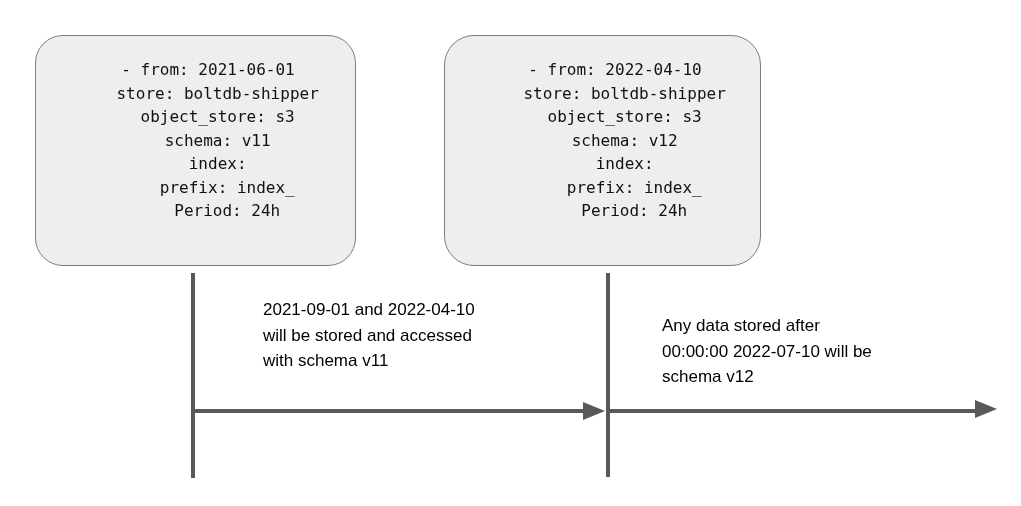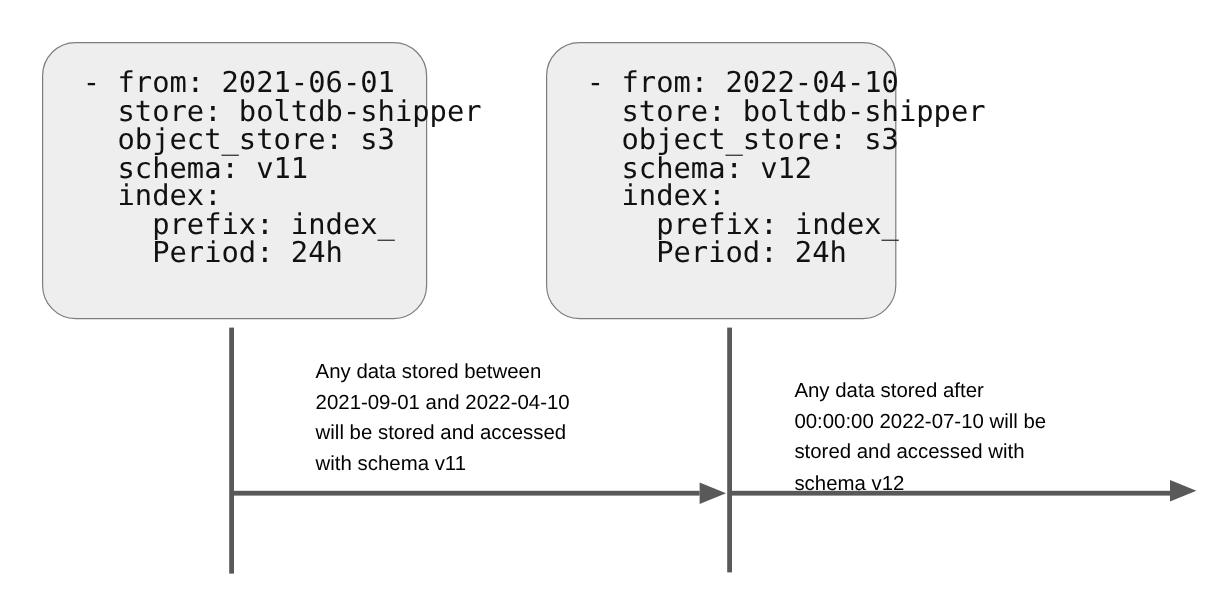--- a/index.html
+++ b/index.html
@@ -18,29 +18,30 @@
   .config-box {
     position: absolute;
     top: 35px;
     height: 231px;
     background: #eeeeee;
     border: 1.5px solid #7d7d7d;
     border-radius: 28px;
     box-sizing: border-box;
   }
   .config-box.left  { left: 35px;  width: 321px; }
-  .config-box.right { left: 455px; width: 292px; }
+  .config-box.right { left: 444px; width: 317px; border-radius: 30px; }
   .config-box pre {
     margin: 0;
     padding: 22px 8px 0 33px;
     font-family: "DejaVu Sans Mono", monospace;
-    font-size: 24px;
+    font-size: 16px;
     line-height: 23.5px;
     color: #111111;
     white-space: pre;
+    text-align: center;
   }
   .annotation {
     position: absolute;
     top: 297px;
     font-size: 17px;
     line-height: 25.5px;
     color: #000000;
   }
   .annotation.left  { left: 263px; }
   .annotation.right { left: 662px; margin-top: 16px; }
@@ -96,26 +97,24 @@
 
   <div class="vline first"></div>
   <div class="vline second"></div>
 
   <div class="hline first"></div>
   <div class="arrowhead first"></div>
   <div class="hline second"></div>
   <div class="arrowhead second"></div>
 
   <div class="annotation left">
-    <div>Any data stored between</div>
     <div>2021-09-01 and 2022-04-10</div>
     <div>will be stored and accessed</div>
     <div>with schema v11</div>
   </div>
 
   <div class="annotation right">
     <div>Any data stored after</div>
     <div>00:00:00 2022-07-10 will be</div>
-    <div>stored and accessed with</div>
     <div>schema v12</div>
   </div>
 
 </div>
 
 </body></html>

